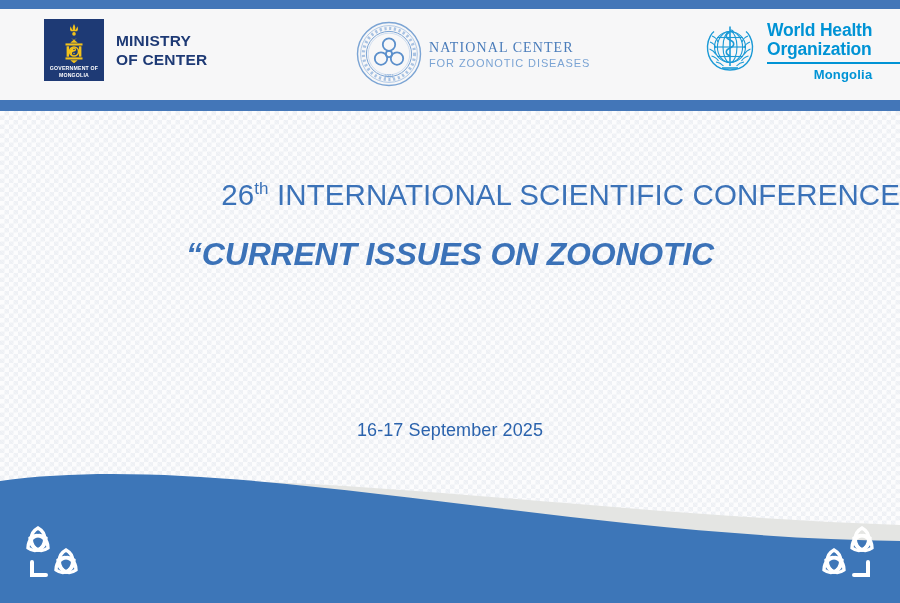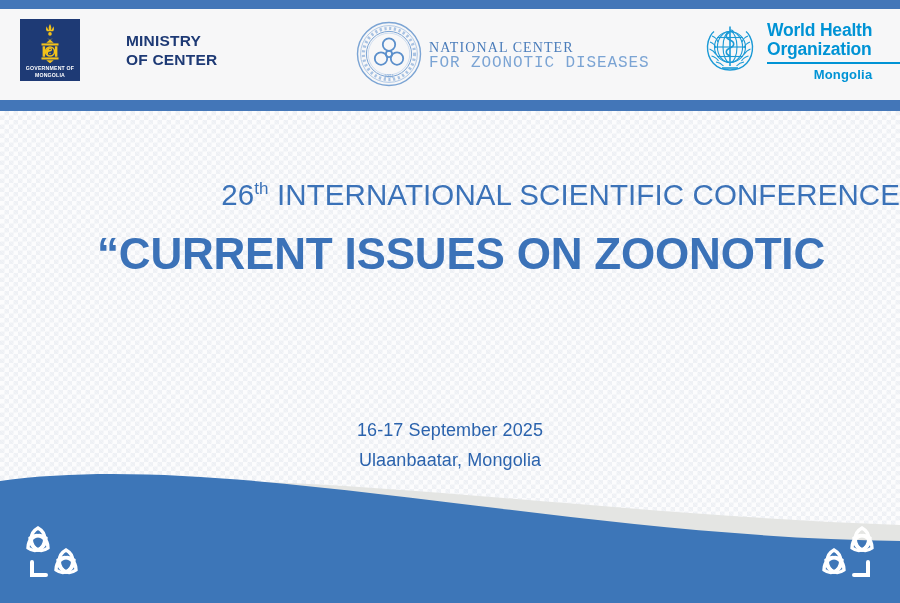--- a/index.html
+++ b/index.html
@@ -39,24 +39,23 @@
   .header-rule {
     position: absolute;
     left: 0; top: 100px;
     width: 900px; height: 11px;
     background: #4376b8;
   }
 
   
   .moh {
     position: absolute;
-    left: 20px; top: 19px;
+    left: 44px; top: 19px;
     display: flex;
     align-items: center;
-    gap: 34px;
   }
   .moh-emblem {
     width: 60px; height: 62px;
     background: #1e3a75;
     position: relative;
     display: flex;
     flex-direction: column;
     align-items: center;
     justify-content: flex-start;
   }
@@ -94,22 +93,22 @@
     color: #5b87c4;
   }
   .nczd-line1 {
     font-family: "Liberation Serif", serif;
     font-size: 14px;
     letter-spacing: 1.1px;
     line-height: 19px;
     color: #4a7cba;
   }
   .nczd-line2 {
-    font-family: Liberation Mono, monospace;
-    font-size: 16px;
+    font-family: Liberation Sans, sans-serif;
+    font-size: 11px;
     letter-spacing: .9px;
     line-height: 13px;
     color: #7ba4d4;
   }
 
   
   .who {
     position: absolute;
     left: 700px; top: 20px;
     display: flex;
@@ -164,28 +163,29 @@
     font-weight: normal;
     letter-spacing: .1px;
     white-space: nowrap;
   }
   .conf-line sup {
     font-size: 17px;
     vertical-align: 11px;
   }
   .theme {
     position: absolute;
-    left: 86px; top: 229px;
+    left: 75px; top: 229px;
     width: 750px;
     text-align: center;
     color: #3b72b8;
-    font-size: 44px;
+    font-size: 32px;
     font-weight: bold;
     line-height: 50px;
     letter-spacing: -.2px;
+    font-style: italic;
   }
   .when-where {
     position: absolute;
     left: 0; top: 415px;
     width: 900px;
     text-align: center;
     color: #2b63ad;
     font-size: 18px;
     line-height: 30px;
     letter-spacing: .1px;
@@ -318,21 +318,20 @@
   <div class="body-area"></div>
 
   <div class="conf-line"><span>26</span><sup>th</sup>&nbsp;<span>INTERNATIONAL SCIENTIFIC CONFERENCE</span></div>
 
   <div class="theme">
     <div>“CURRENT ISSUES ON ZOONOTIC</div>
   </div>
 
   <div class="when-where">
     <div>16-17 September 2025</div>
-    <div>Ulaanbaatar, Mongolia</div>
   </div>
 
   <div class="waves">
     <svg width="900" height="140" viewBox="0 0 900 140" preserveAspectRatio="none">
       <path d="M0,36 C210,-12 520,48 900,62 L900,140 L0,140 Z" fill="#e4e5e3"></path>
       <path d="M0,18 C230,-14 560,74 900,78 L900,140 L0,140 Z" fill="#3d76b8"></path>
     </svg>
   </div>
 
   <div class="knot-left">

